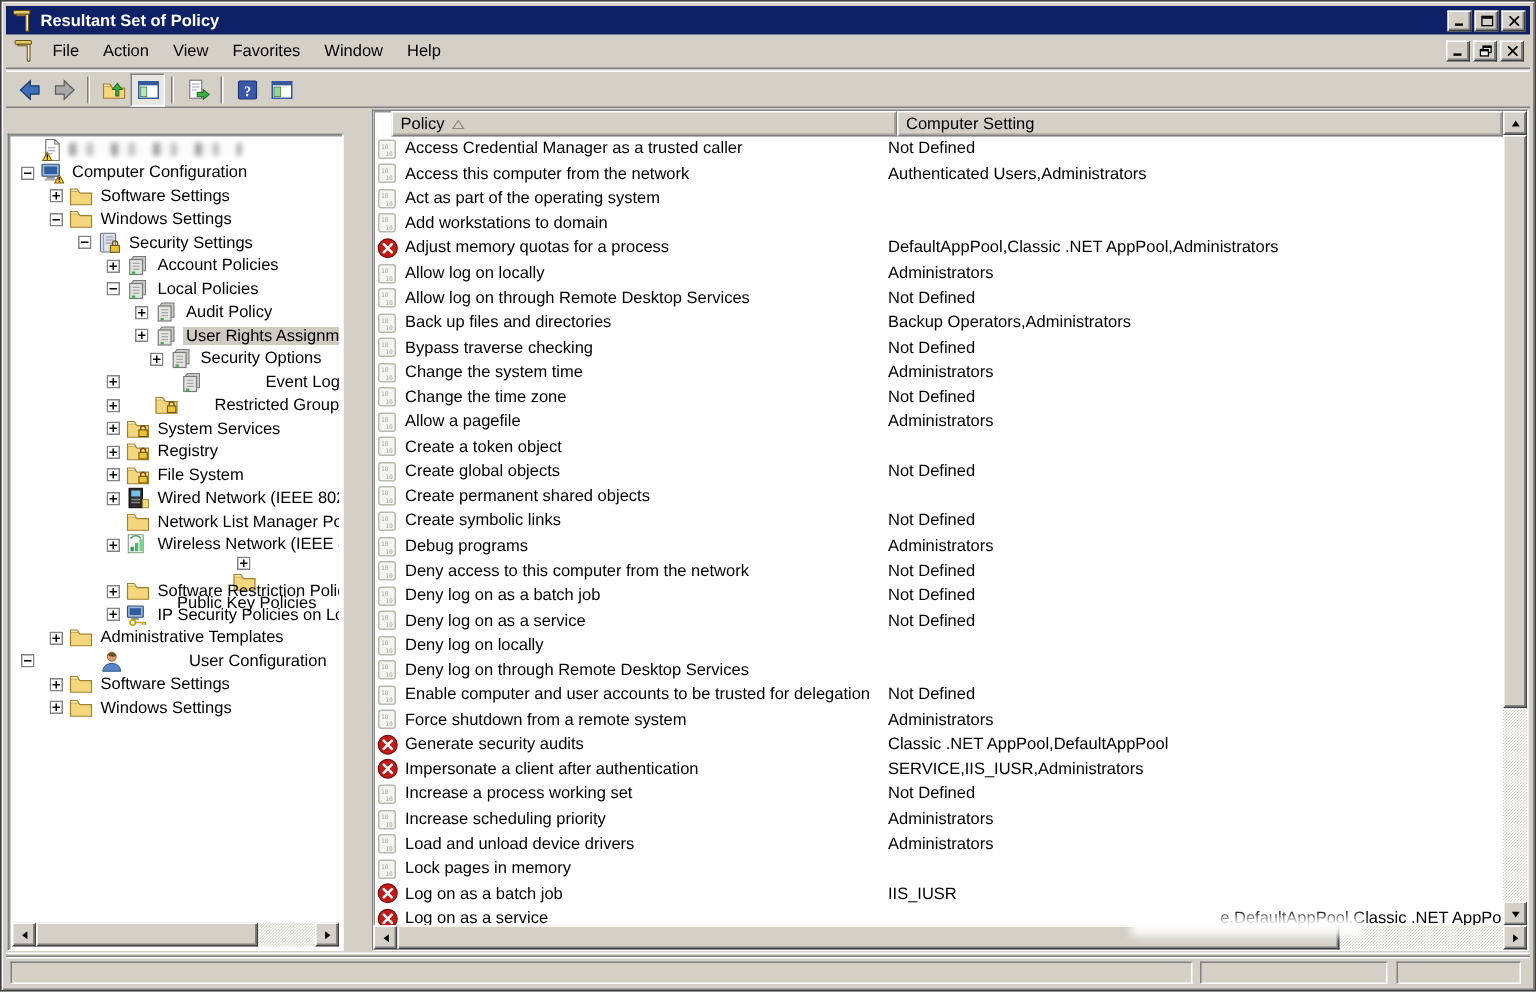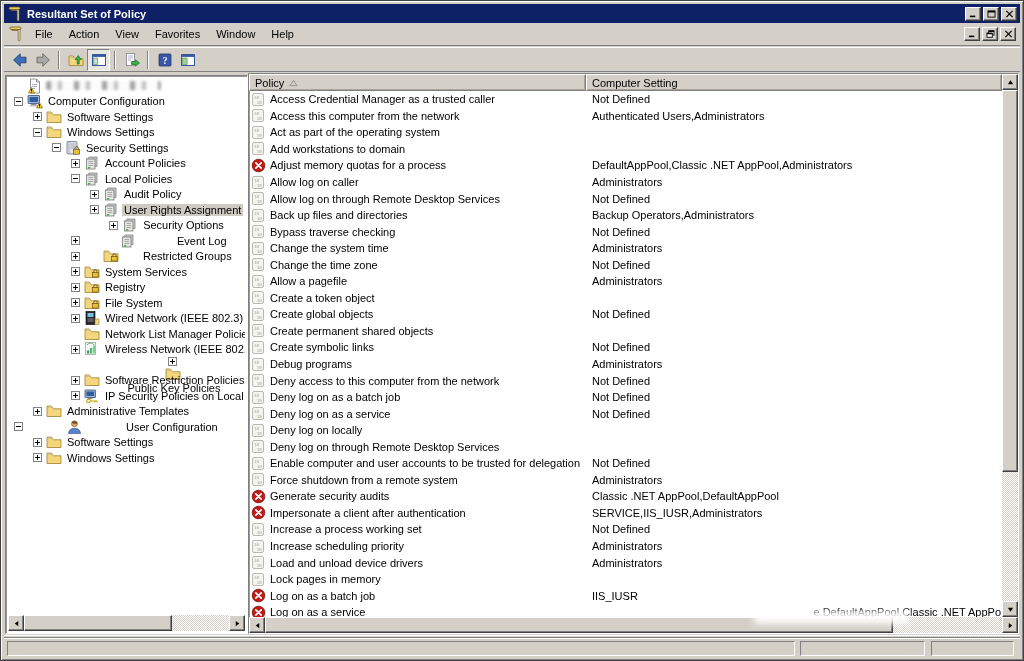--- a/index.html
+++ b/index.html
@@ -37,37 +37,37 @@
   .tb-btn .tb-svg { width:16px; height:16px; }
   .tb-btn.pressed { border-color:#808080 #fff #fff #808080; background:#e8e6e0; }
   .tb-sep { width:2px; height:18px; border-left:1px solid #808080; border-right:1px solid #fff; margin:0 4px; }
 
   
   .main { position:absolute; left:3px; top:72px; right:3px; bottom:24px; background:#d4d0c8;
           border-bottom:1px solid #fff; }
 
   .pane-sunken { position:absolute; background:#fff; border:1px solid; border-color:#808080 #fff #fff #808080;
                  box-shadow: inset 1px 1px 0 rgba(64,64,64,.55); }
-  .tree-pane { left:1px; top:2px; width:243px; bottom:1px; }
+  .tree-pane { left:1px; top:16px; width:224px; bottom:1px; }
   .list-pane { left:244px; top:0; right:1px; bottom:1px; }
 
   
   .tree-scroll { position:absolute; top:2px; left:2px; right:2px; bottom:18px; overflow:hidden; }
   .tree-row { display:flex; align-items:center; height:15.5px; white-space:nowrap; cursor:default; }
   .expander { width:9px; height:9px; margin-right:4px; flex:none; }
   .exp-none { visibility:hidden; }
   .ticon { width:16px; height:16px; margin-right:3px; flex:none; display:inline-flex; }
   .tree-label { padding:0 2px; }
   .tree-label.selected { background:#cfcbc3; }
 
   
   .lv-header { position:absolute; top:0; left:0; right:16px; height:17px; display:flex; }
   .lv-hcell { background:#d4d0c8; border:1px solid; border-color:#fff #808080 #808080 #fff;
               box-shadow: inset -1px -1px 0 #a8a49c; display:flex; align-items:center; padding:0 5px; cursor:default; }
-  .lv-hcell.c1 { width:337px; flex:none; }
+  .lv-hcell.c1 { width:337px; flex:none;margin-left:12px; }
   .lv-hcell.c2 { flex:1; }
   .sort { width:9px; height:8px; margin-left:5px; display:inline-flex; }
   .lv-body { position:absolute; top:17px; left:0; right:16px; bottom:16px; overflow:hidden; }
   .lv-row { display:flex; align-items:center; height:16.55px; white-space:nowrap; cursor:default; }
   .lv-icon { width:15px; height:15px; margin:0 4px 0 2px; flex:none; display:inline-flex; }
   .lv-policy { width:317px; flex:none; overflow:hidden; }
   .lv-setting { flex:1; overflow:hidden; padding-left:5px; }
   .lv-row.overflow .lv-setting { display:flex; justify-content:flex-end; padding-right:1px; }
 
   
@@ -733,21 +733,21 @@
             <span class="lv-setting">DefaultAppPool,Classic .NET AppPool,Administrators</span>
           </div>
           <div class="lv-row">
             <span class="lv-icon">
               <svg viewBox="0 0 15 15">
                 <rect x="1.5" y="1.5" width="11" height="12" rx="1.5" fill="#f4f4f0" stroke="#b9b9af"></rect>
                 <text x="3" y="7" font-size="4.2" fill="#a9a9a1" font-family="DejaVu Sans Mono,monospace">10</text>
                 <text x="5.8" y="12" font-size="4.2" fill="#a9a9a1" font-family="DejaVu Sans Mono,monospace">10</text>
               </svg>
             </span>
-            <span class="lv-policy">Allow log on caller</span>
+            <span class="lv-policy">Allow log on locally</span>
             <span class="lv-setting">Administrators</span>
           </div>
           <div class="lv-row">
             <span class="lv-icon">
               <svg viewBox="0 0 15 15">
                 <rect x="1.5" y="1.5" width="11" height="12" rx="1.5" fill="#f4f4f0" stroke="#b9b9af"></rect>
                 <text x="3" y="7" font-size="4.2" fill="#a9a9a1" font-family="DejaVu Sans Mono,monospace">10</text>
                 <text x="5.8" y="12" font-size="4.2" fill="#a9a9a1" font-family="DejaVu Sans Mono,monospace">10</text>
               </svg>
             </span>

